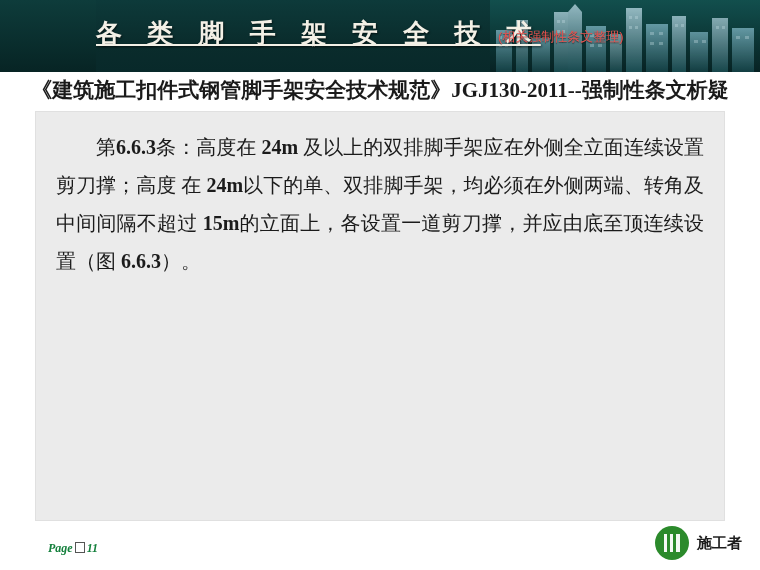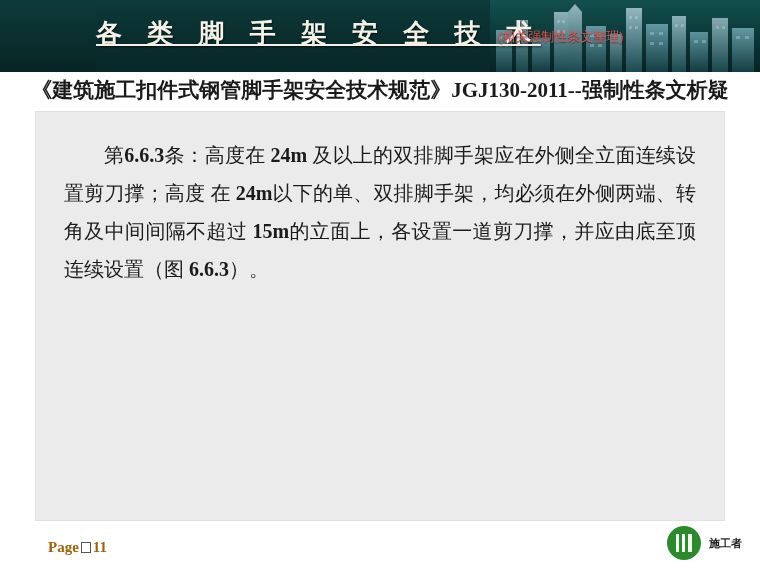--- a/index.html
+++ b/index.html
@@ -89,21 +89,21 @@
     box-sizing: border-box;
     padding: 16px 20px 10px 20px;
   }
   .para {
     font-family: "Liberation Serif", serif;
     font-size: 20px;
     line-height: 38px;
     color: #1b1b1b;
     text-align: justify;
     text-justify: inter-ideograph;
-    margin: 8px;
+    margin: 0;
   }
   .para.first {
     text-indent: 2em;
   }
   .para.second {
     text-indent: 2em;
     margin-top: 2px;
   }
   .bold {
     font-weight: bold;
@@ -111,23 +111,24 @@
   .red-label {
     color: #c21b17;
     font-weight: bold;
   }
 
   
   .page-label {
     position: absolute;
     left: 48px;
     bottom: 14px;
-    font-size: 15px;
-    font-weight: bold;
-    color: #a16207;
+    font-size: 12px;
+    font-weight: bold;
+    font-style: italic;
+    color: #15803d;
     font-family: "Liberation Serif", serif;
   }
   .page-label .boxglyph {
     display: inline-block;
     width: 8px;
     height: 9px;
     border: 1px solid #555;
     margin: 0 2px;
     vertical-align: -1px;
   }
@@ -151,21 +152,21 @@
   .brand-logo::before {
     content: "";
     position: absolute;
     left: 9px; top: 8px;
     width: 16px; height: 18px;
     background:
       linear-gradient(90deg, #fff 0 3px, transparent 3px 6px, #fff 6px 9px, transparent 9px 12px, #fff 12px 16px);
     opacity: .95;
   }
   .brand-text {
-    font-size: 11px;
+    font-size: 15px;
     font-weight: bold;
     color: #1d1d1d;
     font-family: Liberation Sans, sans-serif;
     white-space: nowrap;
   }
 </style>
 </head>
 <body>
 
 <div class="slide">

